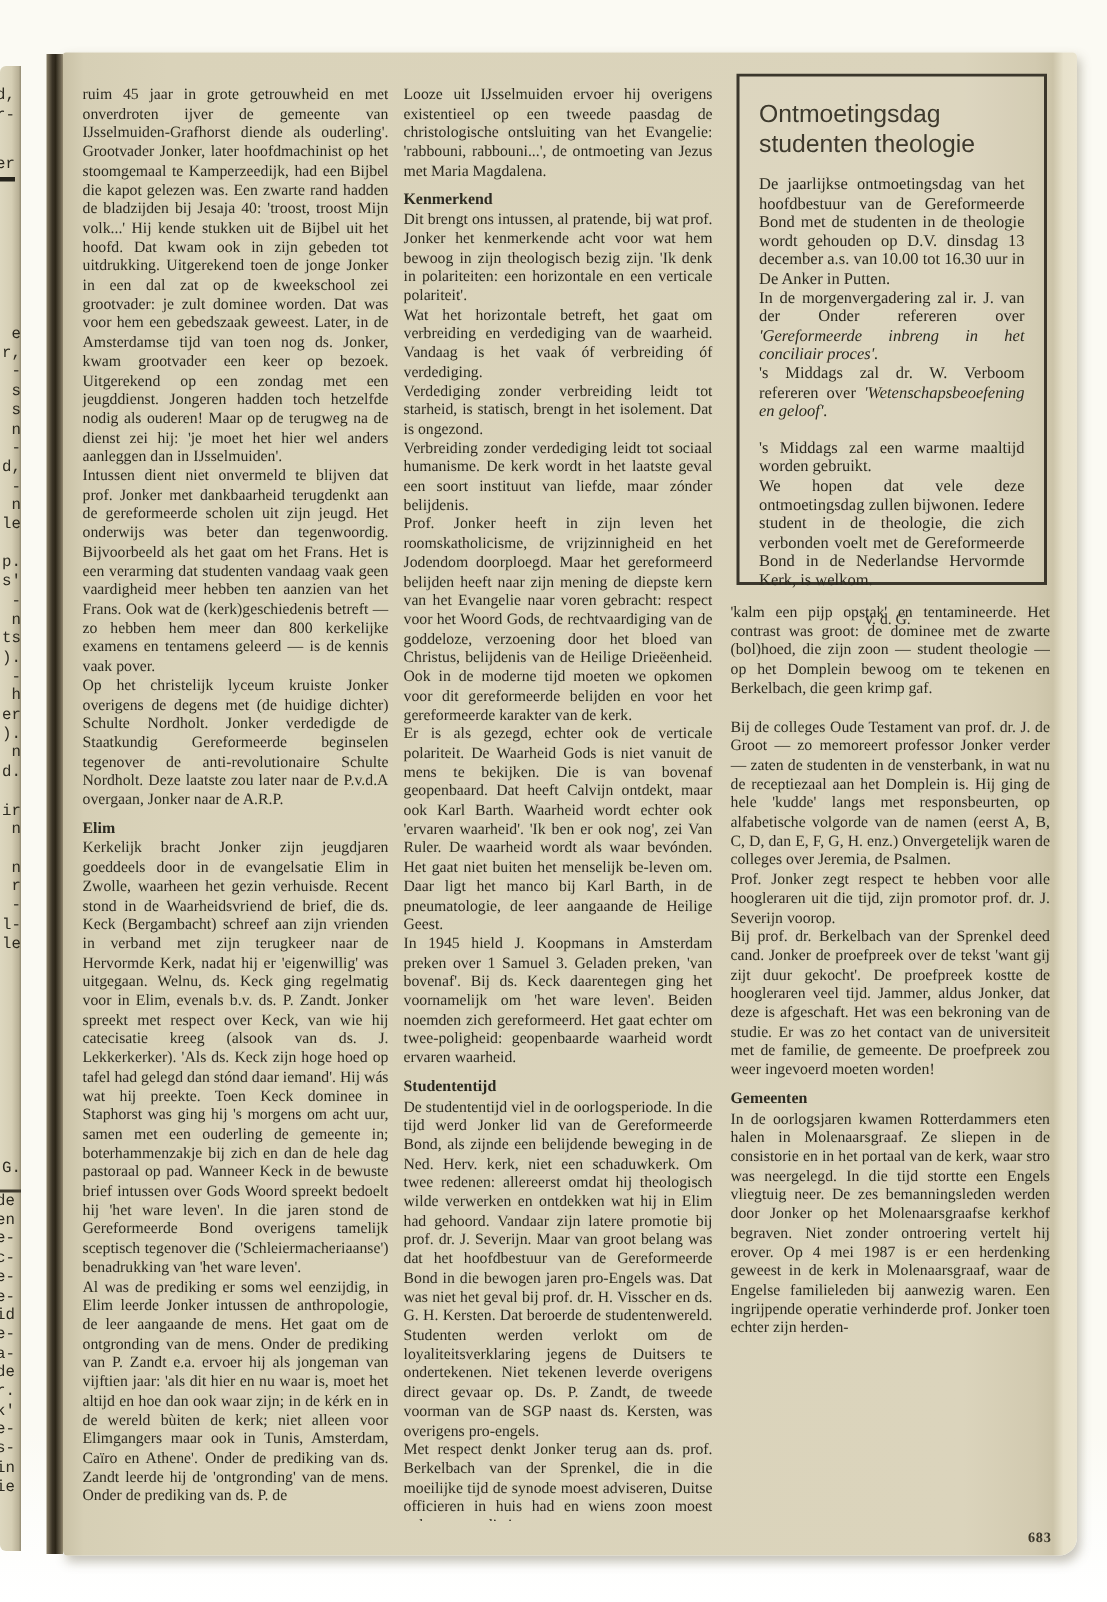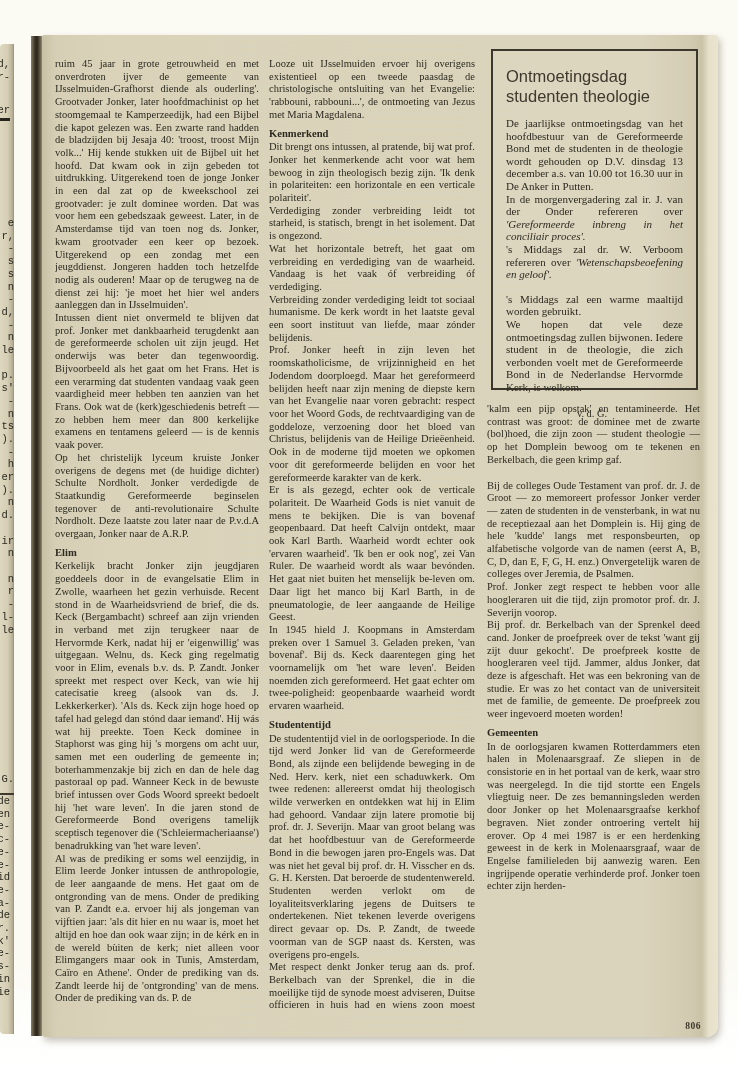--- a/index.html
+++ b/index.html
@@ -126,22 +126,22 @@
       <p>Op het christelijk lyceum kruiste Jonker overigens de degens met (de huidige dichter) Schulte Nordholt. Jonker verdedigde de Staatkundig Gereformeerde beginselen tegenover de anti-revolutionaire Schulte Nordholt. Deze laatste zou later naar de P.v.d.A overgaan, Jonker naar de A.R.P.</p>
       <h3 class="sect">Elim</h3>
       <p>Kerkelijk bracht Jonker zijn jeugdjaren goeddeels door in de evangelsatie Elim in Zwolle, waarheen het gezin verhuisde. Recent stond in de Waarheidsvriend de brief, die ds. Keck (Bergambacht) schreef aan zijn vrienden in verband met zijn terugkeer naar de Hervormde Kerk, nadat hij er 'eigenwillig' was uitgegaan. Welnu, ds. Keck ging regelmatig voor in Elim, evenals b.v. ds. P. Zandt. Jonker spreekt met respect over Keck, van wie hij catecisatie kreeg (alsook van ds. J. Lekkerkerker). 'Als ds. Keck zijn hoge hoed op tafel had gelegd dan stónd daar iemand'. Hij wás wat hij preekte. Toen Keck dominee in Staphorst was ging hij 's morgens om acht uur, samen met een ouderling de gemeente in; boterhammenzakje bij zich en dan de hele dag pastoraal op pad. Wanneer Keck in de bewuste brief intussen over Gods Woord spreekt bedoelt hij 'het ware leven'. In die jaren stond de Gereformeerde Bond overigens tamelijk sceptisch tegenover die ('Schleiermacheriaanse') benadrukking van 'het ware leven'.</p>
       <p>Al was de prediking er soms wel eenzijdig, in Elim leerde Jonker intussen de anthropologie, de leer aangaande de mens. Het gaat om de ontgronding van de mens. Onder de prediking van P. Zandt e.a. ervoer hij als jongeman van vijftien jaar: 'als dit hier en nu waar is, moet het altijd en hoe dan ook waar zijn; in de kérk en in de wereld bùiten de kerk; niet alleen voor Elimgangers maar ook in Tunis, Amsterdam, Caïro en Athene'. Onder de prediking van ds. Zandt leerde hij de 'ontgronding' van de mens. Onder de prediking van ds. P. de</p>
     </div>
 
     <div class="col col2">
       <p>Looze uit IJsselmuiden ervoer hij overigens existentieel op een tweede paasdag de christologische ontsluiting van het Evangelie: 'rabbouni, rabbouni...', de ontmoeting van Jezus met Maria Magdalena.</p>
       <h3 class="sect">Kenmerkend</h3>
       <p>Dit brengt ons intussen, al pratende, bij wat prof. Jonker het kenmerkende acht voor wat hem bewoog in zijn theologisch bezig zijn. 'Ik denk in polariteiten: een horizontale en een verticale polariteit'.</p>
+      <p>Wat het horizontale betreft, het gaat om verbreiding en verdediging van de waarheid. Vandaag is het vaak óf verbreiding óf verdediging.</p>
       <p>Verdediging zonder verbreiding leidt tot starheid, is statisch, brengt in het isolement. Dat is ongezond.</p>
-      <p>Wat het horizontale betreft, het gaat om verbreiding en verdediging van de waarheid. Vandaag is het vaak óf verbreiding óf verdediging.</p>
       <p>Verbreiding zonder verdediging leidt tot sociaal humanisme. De kerk wordt in het laatste geval een soort instituut van liefde, maar zónder belijdenis.</p>
       <p>Prof. Jonker heeft in zijn leven het roomskatholicisme, de vrijzinnigheid en het Jodendom doorploegd. Maar het gereformeerd belijden heeft naar zijn mening de diepste kern van het Evangelie naar voren gebracht: respect voor het Woord Gods, de rechtvaardiging van de goddeloze, verzoening door het bloed van Christus, belijdenis van de Heilige Drieëenheid. Ook in de moderne tijd moeten we opkomen voor dit gereformeerde belijden en voor het gereformeerde karakter van de kerk.</p>
       <p>Er is als gezegd, echter ook de verticale polariteit. De Waarheid Gods is niet vanuit de mens te bekijken. Die is van bovenaf geopenbaard. Dat heeft Calvijn ontdekt, maar ook Karl Barth. Waarheid wordt echter ook 'ervaren waarheid'. 'Ik ben er ook nog', zei Van Ruler. De waarheid wordt als waar bevónden. Het gaat niet buiten het menselijk be-leven om. Daar ligt het manco bij Karl Barth, in de pneumatologie, de leer aangaande de Heilige Geest.</p>
       <p>In 1945 hield J. Koopmans in Amsterdam preken over 1 Samuel 3. Geladen preken, 'van bovenaf'. Bij ds. Keck daarentegen ging het voornamelijk om 'het ware leven'. Beiden noemden zich gereformeerd. Het gaat echter om twee-poligheid: geopenbaarde waarheid wordt ervaren waarheid.</p>
       <h3 class="sect">Studententijd</h3>
       <p>De studententijd viel in de oorlogsperiode. In die tijd werd Jonker lid van de Gereformeerde Bond, als zijnde een belijdende beweging in de Ned. Herv. kerk, niet een schaduwkerk. Om twee redenen: allereerst omdat hij theologisch wilde verwerken en ontdekken wat hij in Elim had gehoord. Vandaar zijn latere promotie bij prof. dr. J. Severijn. Maar van groot belang was dat het hoofdbestuur van de Gereformeerde Bond in die bewogen jaren pro-Engels was. Dat was niet het geval bij prof. dr. H. Visscher en ds. G. H. Kersten. Dat beroerde de studentenwereld. Studenten werden verlokt om de loyaliteitsverklaring jegens de Duitsers te ondertekenen. Niet tekenen leverde overigens direct gevaar op. Ds. P. Zandt, de tweede voorman van de SGP naast ds. Kersten, was overigens pro-engels.</p>
       <p>Met respect denkt Jonker terug aan ds. prof. Berkelbach van der Sprenkel, die in die moeilijke tijd de synode moest adviseren, Duitse officieren in huis had en wiens zoon moest opkomen en die intussen</p>
     </div>
 
     <div class="col col3">
@@ -156,15 +156,15 @@
         <div class="notice-sig">v. d. G.</div>
       </div>
       <p>'kalm een pijp opstak' en tentamineerde. Het contrast was groot: de dominee met de zwarte (bol)hoed, die zijn zoon — student theologie — op het Domplein bewoog om te tekenen en Berkelbach, die geen krimp gaf.</p>
       <p class="gap-before">Bij de colleges Oude Testament van prof. dr. J. de Groot — zo memoreert professor Jonker verder — zaten de studenten in de vensterbank, in wat nu de receptiezaal aan het Domplein is. Hij ging de hele 'kudde' langs met responsbeurten, op alfabetische volgorde van de namen (eerst A, B, C, D, dan E, F, G, H. enz.) Onvergetelijk waren de colleges over Jeremia, de Psalmen.</p>
       <p>Prof. Jonker zegt respect te hebben voor alle hoogleraren uit die tijd, zijn promotor prof. dr. J. Severijn voorop.</p>
       <p>Bij prof. dr. Berkelbach van der Sprenkel deed cand. Jonker de proefpreek over de tekst 'want gij zijt duur gekocht'. De proefpreek kostte de hoogleraren veel tijd. Jammer, aldus Jonker, dat deze is afgeschaft. Het was een bekroning van de studie. Er was zo het contact van de universiteit met de familie, de gemeente. De proefpreek zou weer ingevoerd moeten worden!</p>
       <h3 class="sect">Gemeenten</h3>
       <p>In de oorlogsjaren kwamen Rotterdammers eten halen in Molenaarsgraaf. Ze sliepen in de consistorie en in het portaal van de kerk, waar stro was neergelegd. In die tijd stortte een Engels vliegtuig neer. De zes bemanningsleden werden door Jonker op het Molenaarsgraafse kerkhof begraven. Niet zonder ontroering vertelt hij erover. Op 4 mei 1987 is er een herdenking geweest in de kerk in Molenaarsgraaf, waar de Engelse familieleden bij aanwezig waren. Een ingrijpende operatie verhinderde prof. Jonker toen echter zijn herden-</p>
     </div>
 
-    <div class="pagenum">806</div>
+    <div class="pagenum">683</div>
   </div>
 </div>
 
 </body></html>

